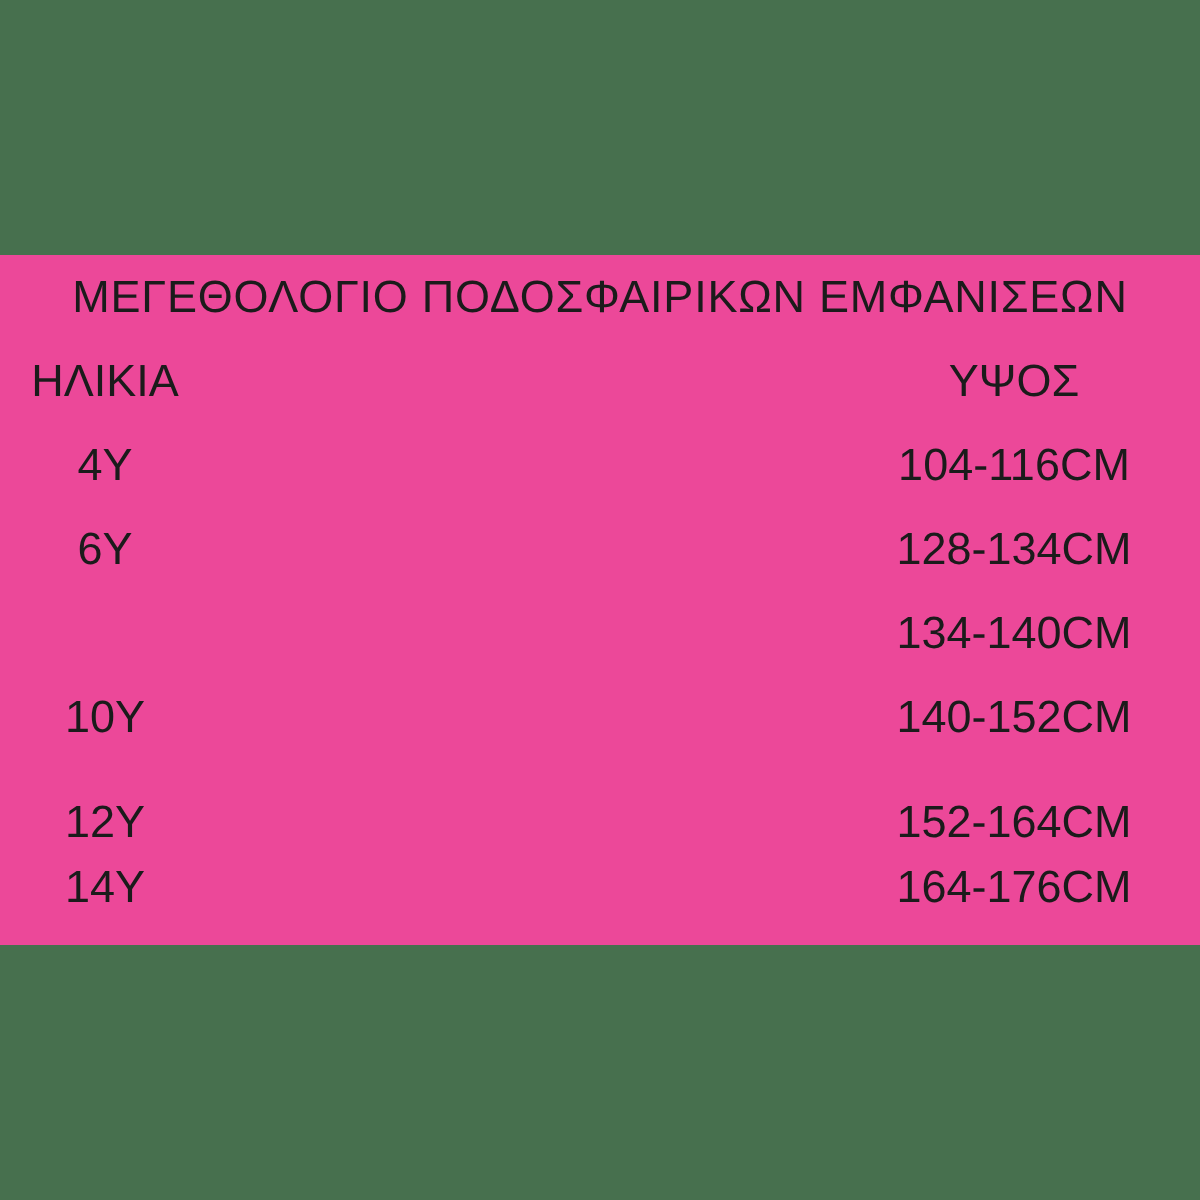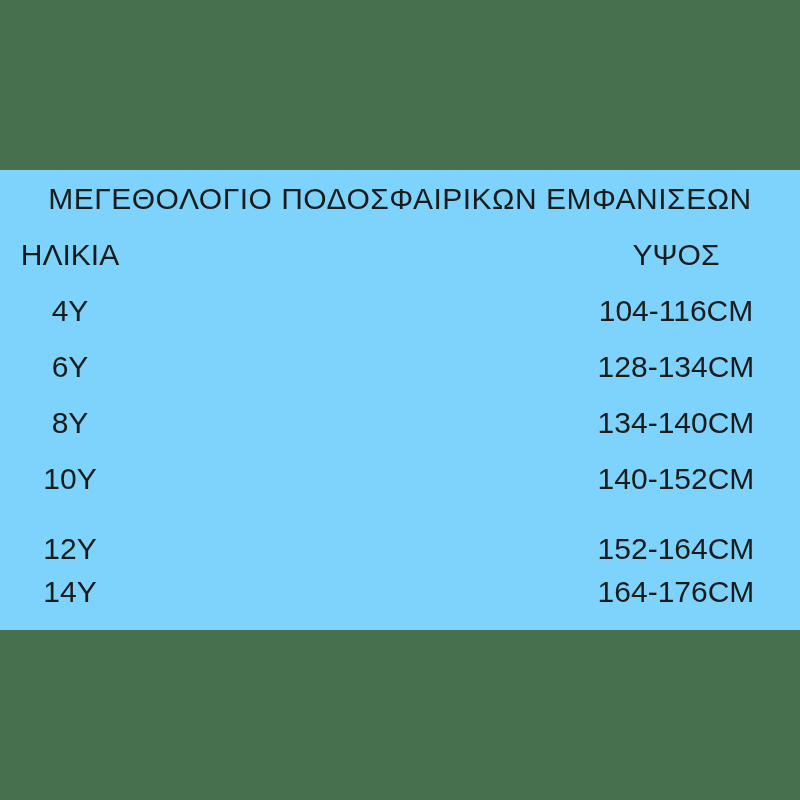--- a/index.html
+++ b/index.html
@@ -4,21 +4,21 @@
 <style>
   html, body {
     margin: 0;
     padding: 0;
     background: #ffffff;
   }
   .canvas {
     position: relative;
     width: 800px;
     height: 800px;
-    background: #7dd3fc;
+    background: #ec4899;
     overflow: hidden;
     font-family: "Liberation Sans", sans-serif;
     color: #1b1b1b;
   }
   .band {
     position: absolute;
     left: 0;
     width: 800px;
     background: #47704E;
   }
@@ -87,21 +87,20 @@
     <div class="cell cell-age">4Y</div>
     <div class="cell cell-height">104-116CM</div>
   </div>
 
   <div class="trow row-1">
     <div class="cell cell-age">6Y</div>
     <div class="cell cell-height">128-134CM</div>
   </div>
 
   <div class="trow row-2">
-    <div class="cell cell-age">8Y</div>
     <div class="cell cell-height">134-140CM</div>
   </div>
 
   <div class="trow row-3">
     <div class="cell cell-age">10Y</div>
     <div class="cell cell-height">140-152CM</div>
   </div>
 
   <div class="trow row-4">
     <div class="cell cell-age">12Y</div>

